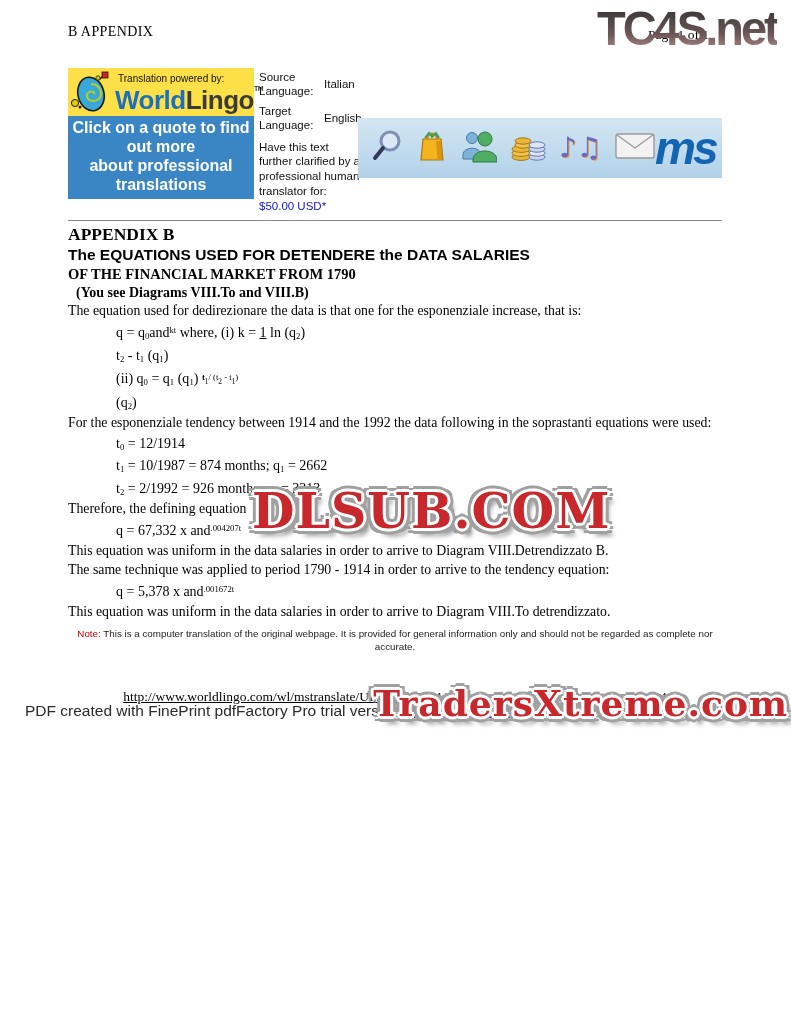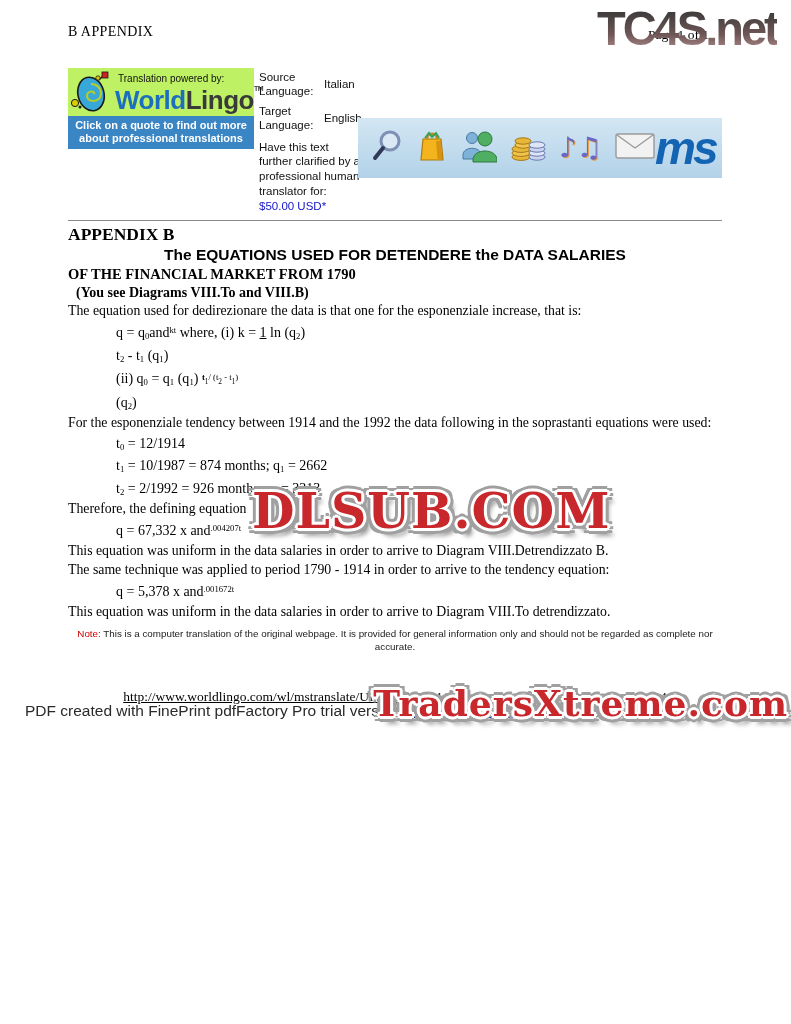--- a/index.html
+++ b/index.html
@@ -10,29 +10,29 @@
   .hdr-left{position:absolute;left:68px;top:24px;font-size:14px;letter-spacing:.4px;}
   .page-info{position:absolute;left:648px;top:27px;font-size:13.5px;z-index:1;}
   .wm-top{position:absolute;left:597px;top:0;z-index:2;
     font-family:"Liberation Sans",sans-serif;font-weight:bold;font-size:47px;letter-spacing:-3px;
     background:linear-gradient(180deg,#393939 18%,#6e5656 62%,#c39c9c 100%);
     -webkit-background-clip:text;background-clip:text;color:transparent;transform:scaleY(1.04);}
 
   
   .trans-row{position:absolute;left:68px;top:68px;width:654px;height:158px;}
   .wl-box{position:absolute;left:0;top:0;width:186px;}
-  .wl-top{background:#bef264;height:48px;position:relative;}
+  .wl-top{background:#fde047;height:48px;position:relative;}
   .wl-face{position:absolute;left:2px;top:2px;}
   .wl-pow{position:absolute;left:50px;top:5px;font-family:"Liberation Sans",sans-serif;font-size:10px;color:#111;}
   .wl-brand{position:absolute;left:47px;top:17px;font-family:"Liberation Sans",sans-serif;
             font-weight:bold;font-size:26px;letter-spacing:-.5px;white-space:nowrap;}
   .wl-world{color:#1b6fbe}.wl-lingo{color:#3a3a3a}
   .wl-tm{font-size:7px;vertical-align:top;color:#3a3a3a;}
   .wl-bar{background:#3a85c4;color:#fff;font-family:"Liberation Sans",sans-serif;font-weight:bold;
-          font-size:11px;text-align:center;line-height:1.18;padding:3px 0 4px;cursor:pointer;}
+          font-size:16px;text-align:center;line-height:1.18;padding:3px 0 4px;cursor:pointer;}
 
   .mid-col{position:absolute;left:191px;top:2px;width:106px;
            font-family:"Liberation Sans",sans-serif;font-size:11.5px;color:#111;}
   .lang-row{display:flex;margin-bottom:5px;}
   .lang-label{width:60px;line-height:1.25;}
   .lang-value{margin-left:5px;align-self:center;}
   .offer{margin-top:7px;line-height:1.3;}
   .offer-link{color:#1414c8;text-decoration:none;cursor:pointer;}
 
   .msn-banner{position:absolute;left:290px;top:50px;width:364px;height:60px;overflow:hidden;
@@ -40,21 +40,21 @@
   .msn-ico{margin-left:13px;flex:0 0 auto;cursor:pointer;}
   .music-glyph{font-family:"DejaVu Sans",sans-serif;font-size:28px;color:#6a68c4;
                text-shadow:1px 1px 0 #e8a040;line-height:1;}
   .msn-logo{font-family:"Liberation Sans",sans-serif;font-weight:bold;font-style:italic;
             font-size:46px;color:#1464b4;margin-left:0;letter-spacing:-3px;line-height:1;}
 
   
   .article{position:absolute;left:68px;top:220px;width:654px;}
   .rule{border:none;border-top:1px solid #8a8a8a;margin:0 0 3px;}
   .t1{font-size:17.5px;font-weight:bold;margin:0;}
-  .t2{font-family:"Liberation Sans",sans-serif;font-size:15.5px;font-weight:bold;margin:1px 0 0;text-align:center;}
+  .t2{font-family:"Liberation Sans",sans-serif;font-size:15.5px;font-weight:bold;margin:1px 0 0;}
   .t3{font-size:14.5px;font-weight:bold;margin:2px 0 0;}
   .t4{font-size:14px;font-weight:bold;margin:2px 8px 0;}
   .p{font-size:13.8px;line-height:1.22;margin:2px 0 0;}
   .eq{font-size:14px;line-height:1.45;margin:3px 0 0 48px;}
   .val{font-size:14px;line-height:1.5;margin:1px 0 0 48px;}
   sub{font-size:.62em;vertical-align:-.28em;}
   sup{font-size:.62em;vertical-align:.45em;}
   sup .ssub{font-size:.85em;vertical-align:-.55em;}
   .fracbar{text-decoration:underline;}
   .bold{font-weight:bold;}

